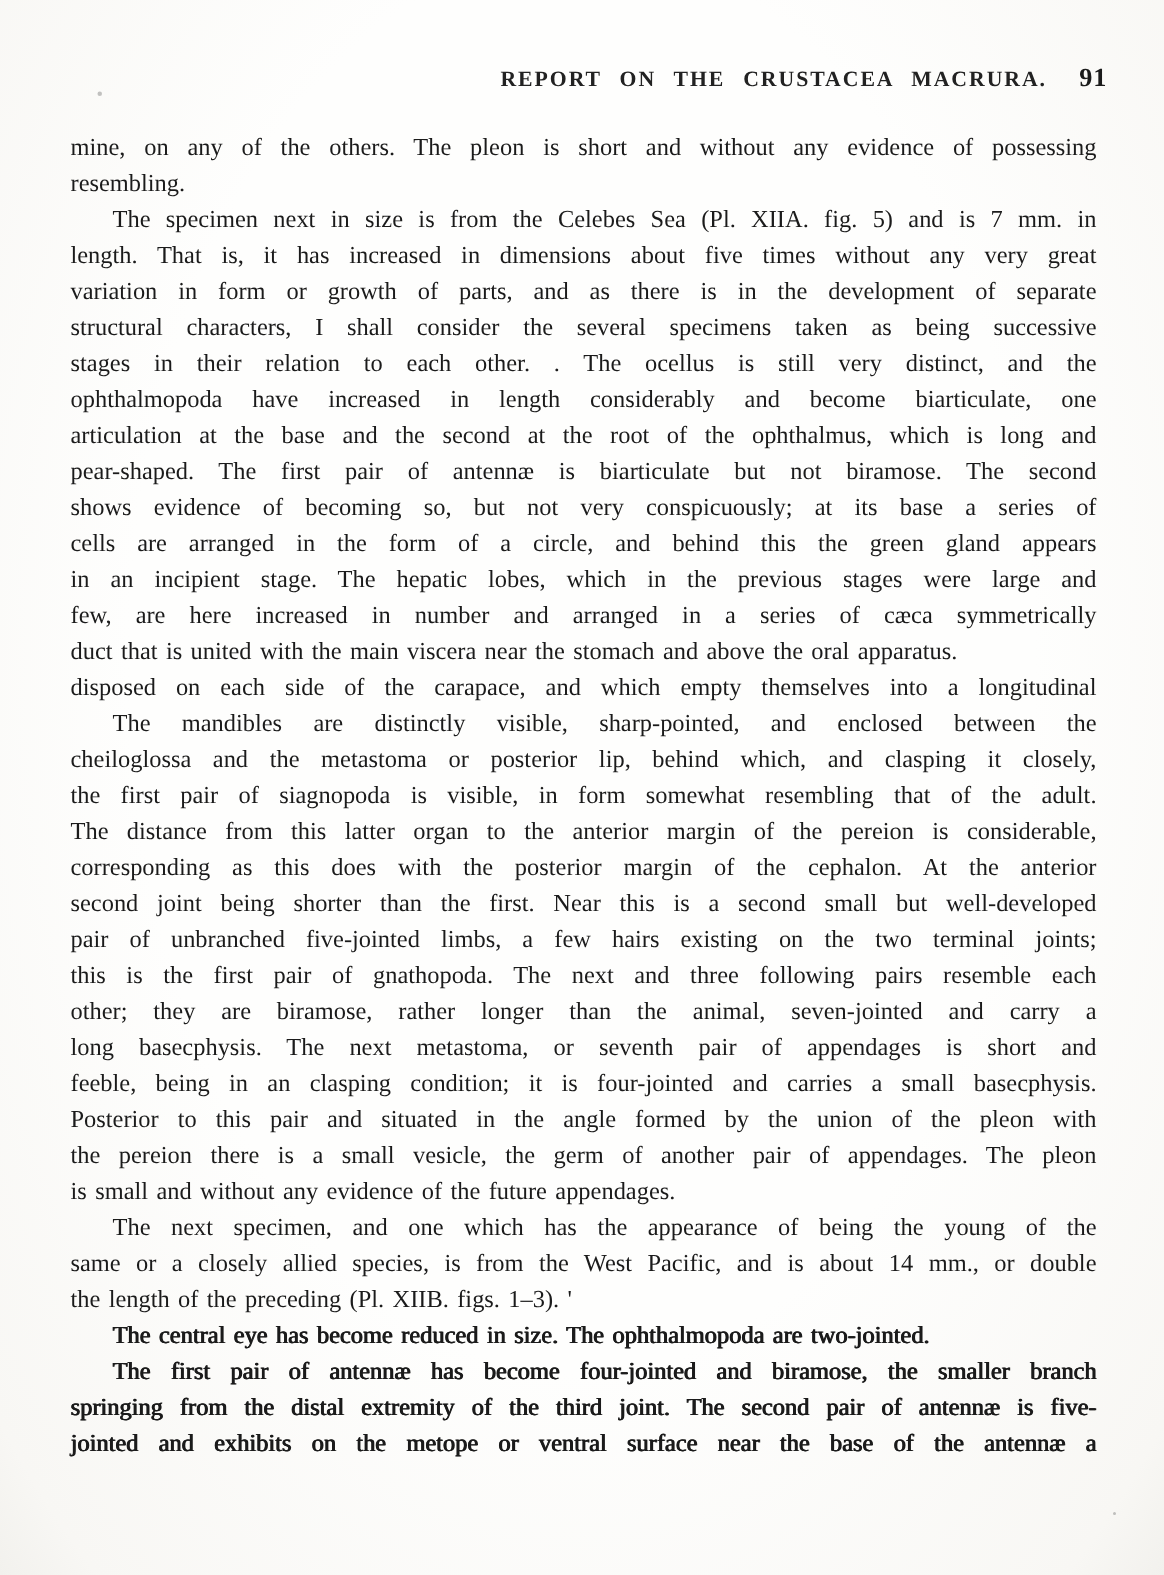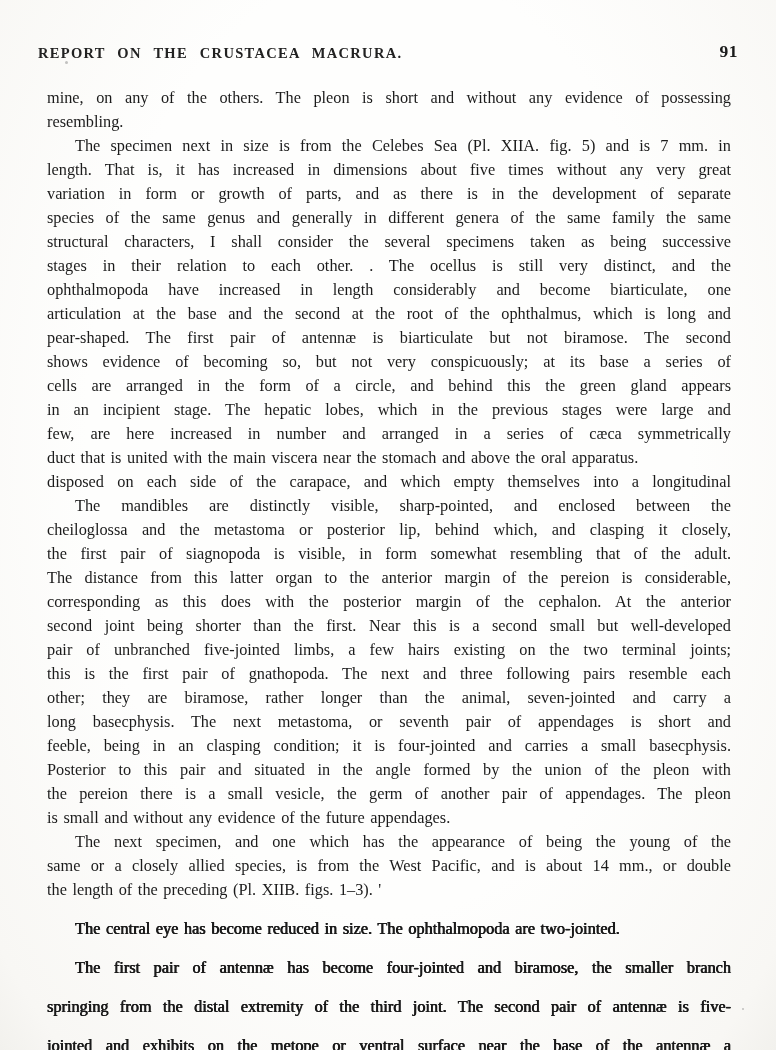--- a/index.html
+++ b/index.html
@@ -18,21 +18,21 @@
     overflow: hidden;
   }
   .page-header {
     position: absolute;
     top: 45px;
     left: 38px;
     width: 700px;
     height: 24px;
   }
   .header-title {
-    text-align: left;
+    text-align: right;
     font-size: 14.5px;
     font-weight: bold;
     letter-spacing: 1.3px;
     word-spacing: 7px;
     color: #222;
     padding-right: 40px; 
   }
   .page-number {
     position: absolute;
     right: 0;
@@ -54,21 +54,20 @@
   .line {
     height: 24px;
     text-align: justify;
     text-align-last: left;
     overflow: visible;
   }
   .line.just { text-align-last: justify; }
   .line.indent { text-indent: 28px; }
   .heavy {
     text-shadow: 0.45px 0 0 currentColor, -0.2px 0 0 currentColor;
-    margin-top: 15px;
   }
   .speck {
     position: absolute;
     width: 3px;
     height: 3px;
     border-radius: 50%;
     background: #555;
     opacity: 0.35;
   }
   .speck-1 { left: 65px; top: 61px; }
@@ -89,21 +88,20 @@
   <div class="page-body">
 
   <div class="para">
         <div class="line just">mine, on any of the others.  The pleon is short and without any evidence of possessing</div>
         <div class="line">resembling.</div>
       </div>
       <div class="para">
         <div class="line indent just">The specimen next in size is from the Celebes Sea (Pl. XIIA. fig. 5) and is 7 mm. in</div>
         <div class="line just">length.  That is, it has increased in dimensions about five times without any very great</div>
         <div class="line just">variation in form or growth of parts, and as there is in the development of separate</div>
-        <div class="line just">species of the same genus and generally in different genera of the same family the same</div>
         <div class="line just">structural characters, I shall consider the several specimens taken as being successive</div>
         <div class="line just">stages in their relation to each other. . The ocellus is still very distinct, and the</div>
         <div class="line just">ophthalmopoda have increased in length considerably and become biarticulate, one</div>
         <div class="line just">articulation at the base and the second at the root of the ophthalmus, which is long and</div>
         <div class="line just">pear-shaped.  The first pair of antennæ is biarticulate but not biramose.  The second</div>
         <div class="line just">shows evidence of becoming so, but not very conspicuously; at its base a series of</div>
         <div class="line just">cells are arranged in the form of a circle, and behind this the green gland appears</div>
         <div class="line just">in an incipient stage.  The hepatic lobes, which in the previous stages were large and</div>
         <div class="line just">few, are here increased in number and arranged in a series of cæca symmetrically</div>
         <div class="line">duct that is united with the main viscera near the stomach and above the oral apparatus.</div>

